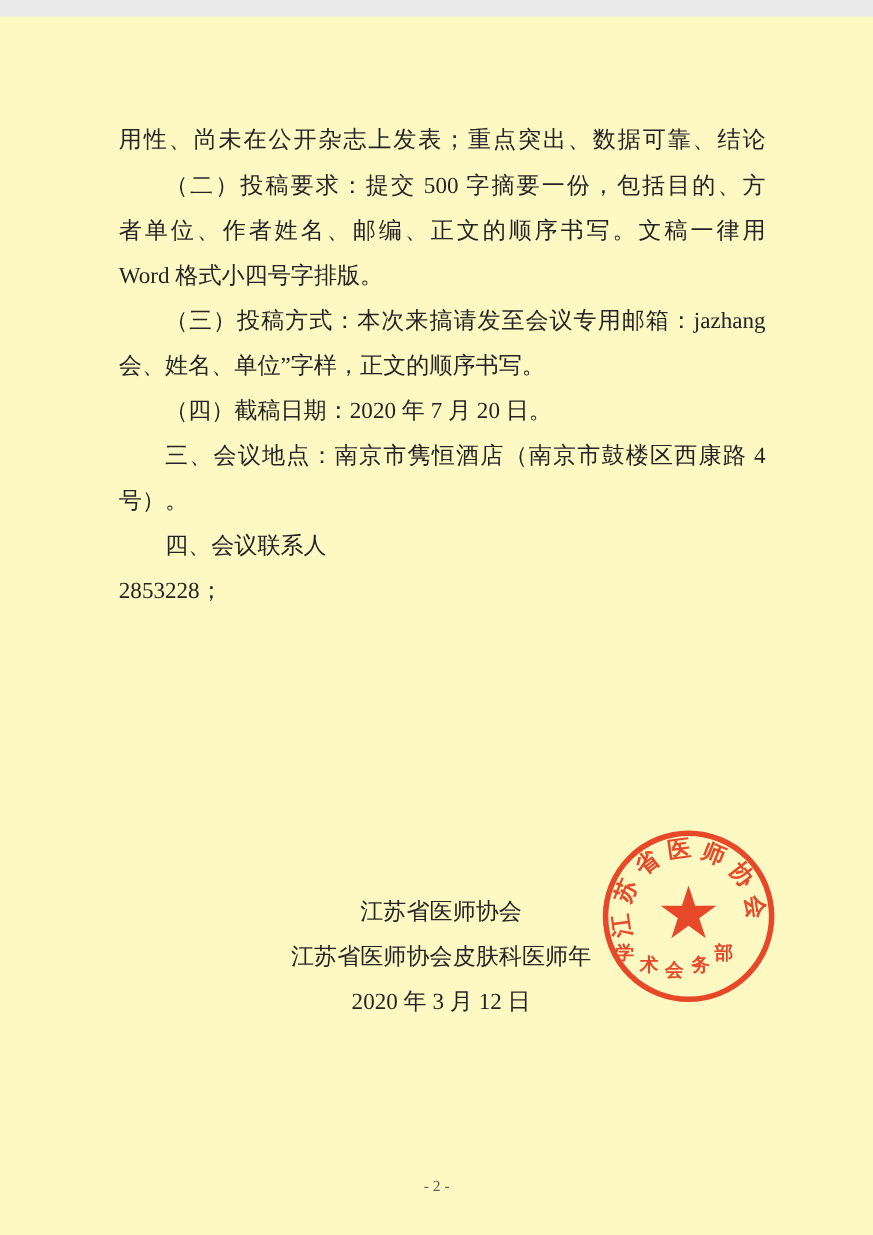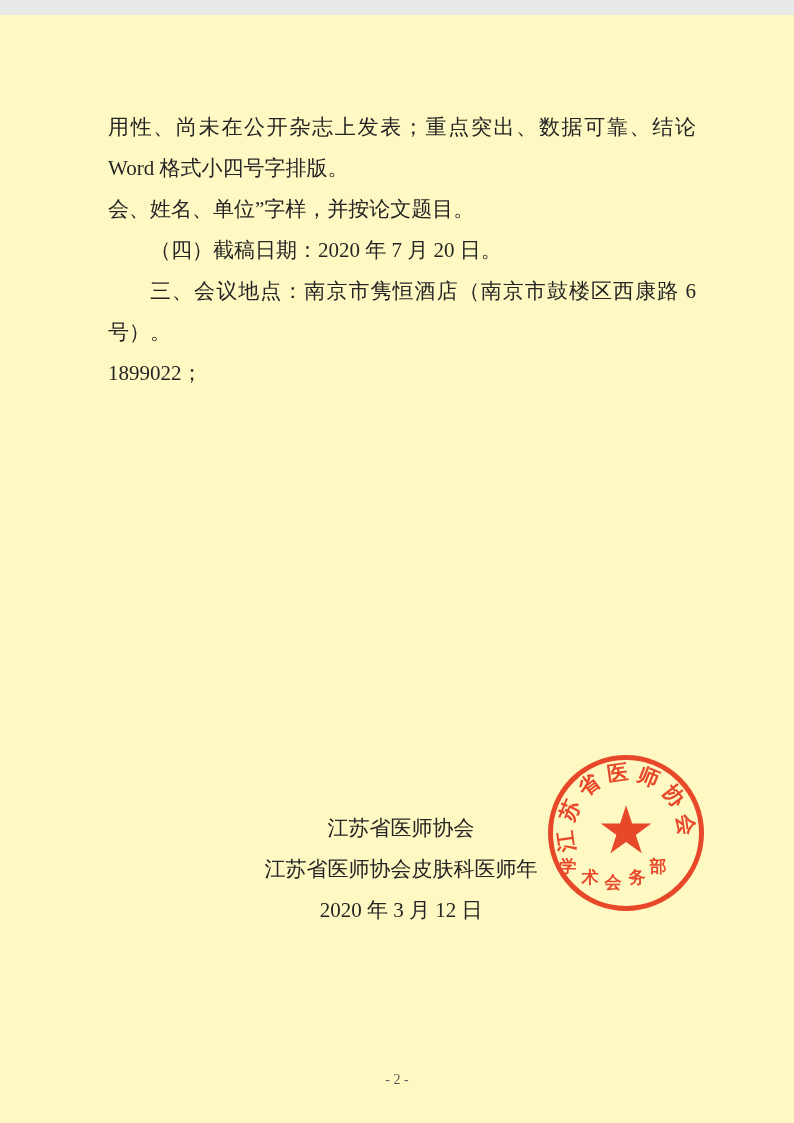--- a/index.html
+++ b/index.html
@@ -66,26 +66,30 @@
     color:#595959;
   }
 </style>
 </head>
 <body>
 
 <div class="page">
 
   <div class="body-text" id="body-lines">
       <div class="line fill">用性、尚未在公开杂志上发表；重点突出、数据可靠、结论</div>
+      <div class="line indent fill">（二）投稿要求：提交 500 字摘要一份，包括目的、方</div>
+      <div class="line fill">者单位、作者姓名、邮编、正文的顺序书写。文稿一律用</div>
       <div class="line">Word 格式小四号字排版。</div>
-      <div class="line">会、姓名、单位”字样，并按论文题目。</div>
+      <div class="line indent fill">（三）投稿方式：本次来搞请发至会议专用邮箱：jazhang</div>
+      <div class="line">会、姓名、单位”字样，正文的顺序书写。</div>
       <div class="line indent">（四）截稿日期：2020 年 7 月 20 日。</div>
-      <div class="line indent fill">三、会议地点：南京市隽恒酒店（南京市鼓楼区西康路 6</div>
+      <div class="line indent fill">三、会议地点：南京市隽恒酒店（南京市鼓楼区西康路 4</div>
       <div class="line">号）。</div>
-      <div class="line">1899022；</div>
+      <div class="line indent">四、会议联系人</div>
+      <div class="line">2853228；</div>
     </div>
 
   <div class="signature">
     <div class="sig-line">江苏省医师协会</div>
     <div class="sig-line">江苏省医师协会皮肤科医师年</div>
     <div class="sig-line">2020 年 3 月 12 日</div>
   </div>
 
   <div class="stamp" id="stamp" style="color: rgb(230, 58, 35);">
     <div class="stamp-ring"></div>

